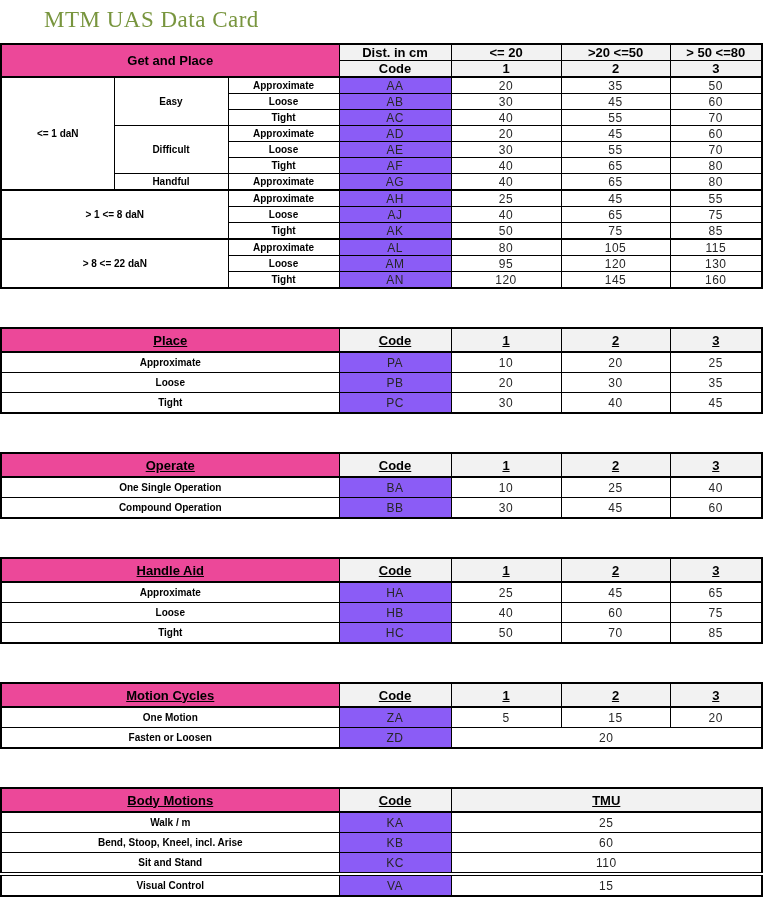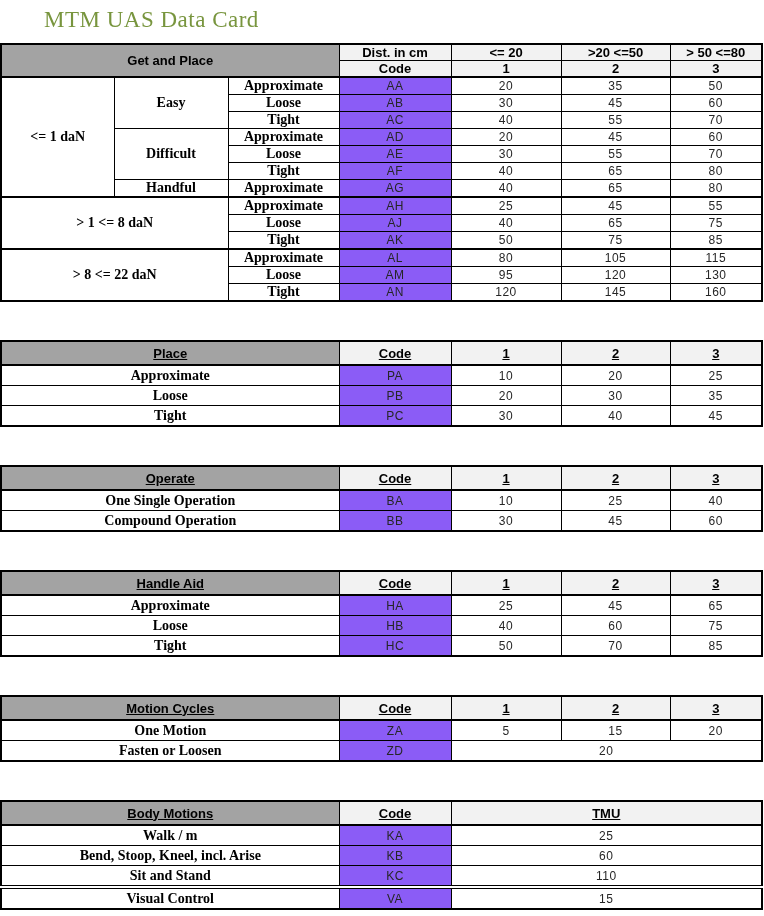--- a/index.html
+++ b/index.html
@@ -7,23 +7,23 @@
   .page{width:764px;}
   .title{font-family:"Liberation Serif",serif;font-weight:normal;color:#78953e;
          font-size:23px;line-height:27px;margin:6px 0 10px 44px;letter-spacing:.5px;}
   table{border-collapse:collapse;table-layout:fixed;width:763px;border:2px solid #000;}
   .gap{margin-top:38px;}
   td{border:1px solid #000;text-align:center;vertical-align:middle;padding:0 2px;
      overflow:hidden;white-space:nowrap;}
   .t1 td{height:15px;}
   .ts td{height:19px;}
   .ts tr.hd td{height:22px;text-decoration:underline;}
-  .lbl{font-weight:bold;font-size:14px;font-family:Liberation Serif, serif;}
+  .lbl{font-weight:bold;font-size:10px;}
   .val{font-size:12px;color:#262626;letter-spacing:.5px;}
-  .gray{background:#a3a3a3;font-weight:bold;font-size:13px;}
+  .gray{background:#ec4899;font-weight:bold;font-size:13px;}
   .lg{background:#f2f2f2;font-weight:bold;font-size:13px;}
   .blue{background:#8b5cf6;}
   tr.sep td{border-top-width:2px;}
   tr.dbl td{border-top:4px double #000;}
 </style>
 </head>
 <body>
 
 <div class="page">
 

